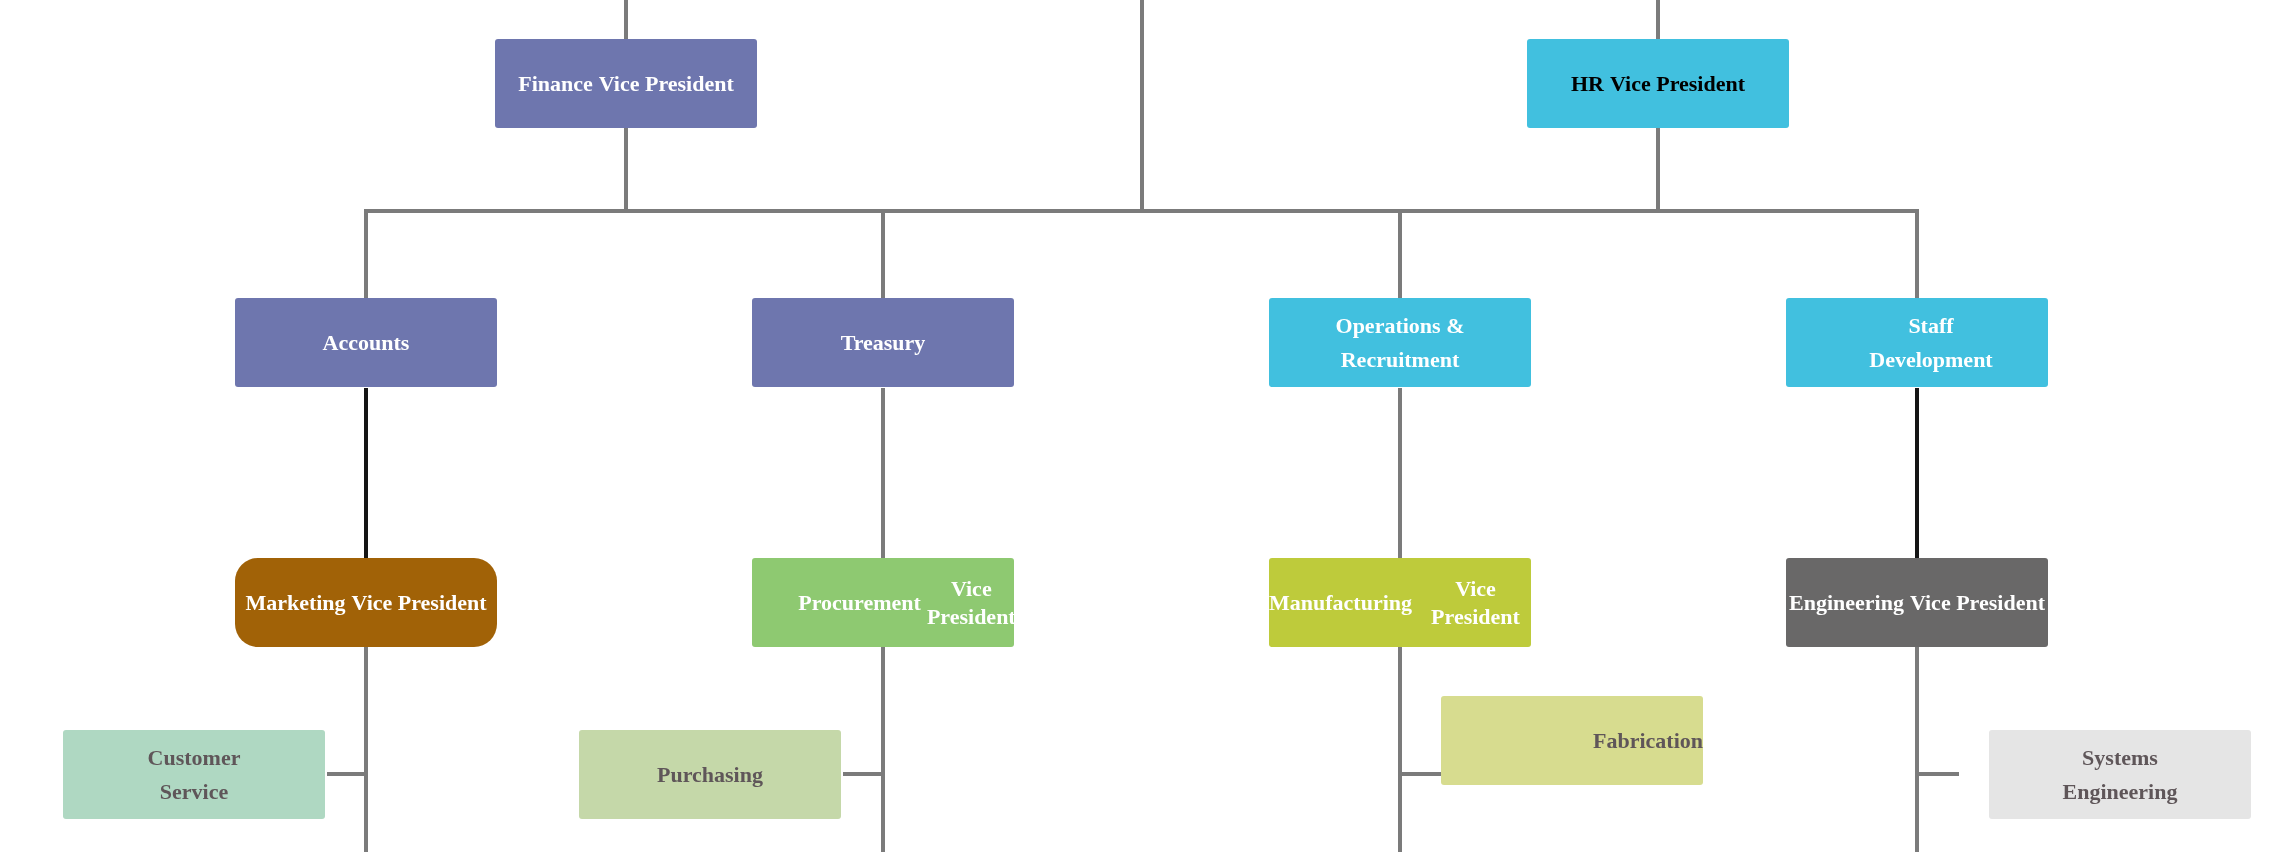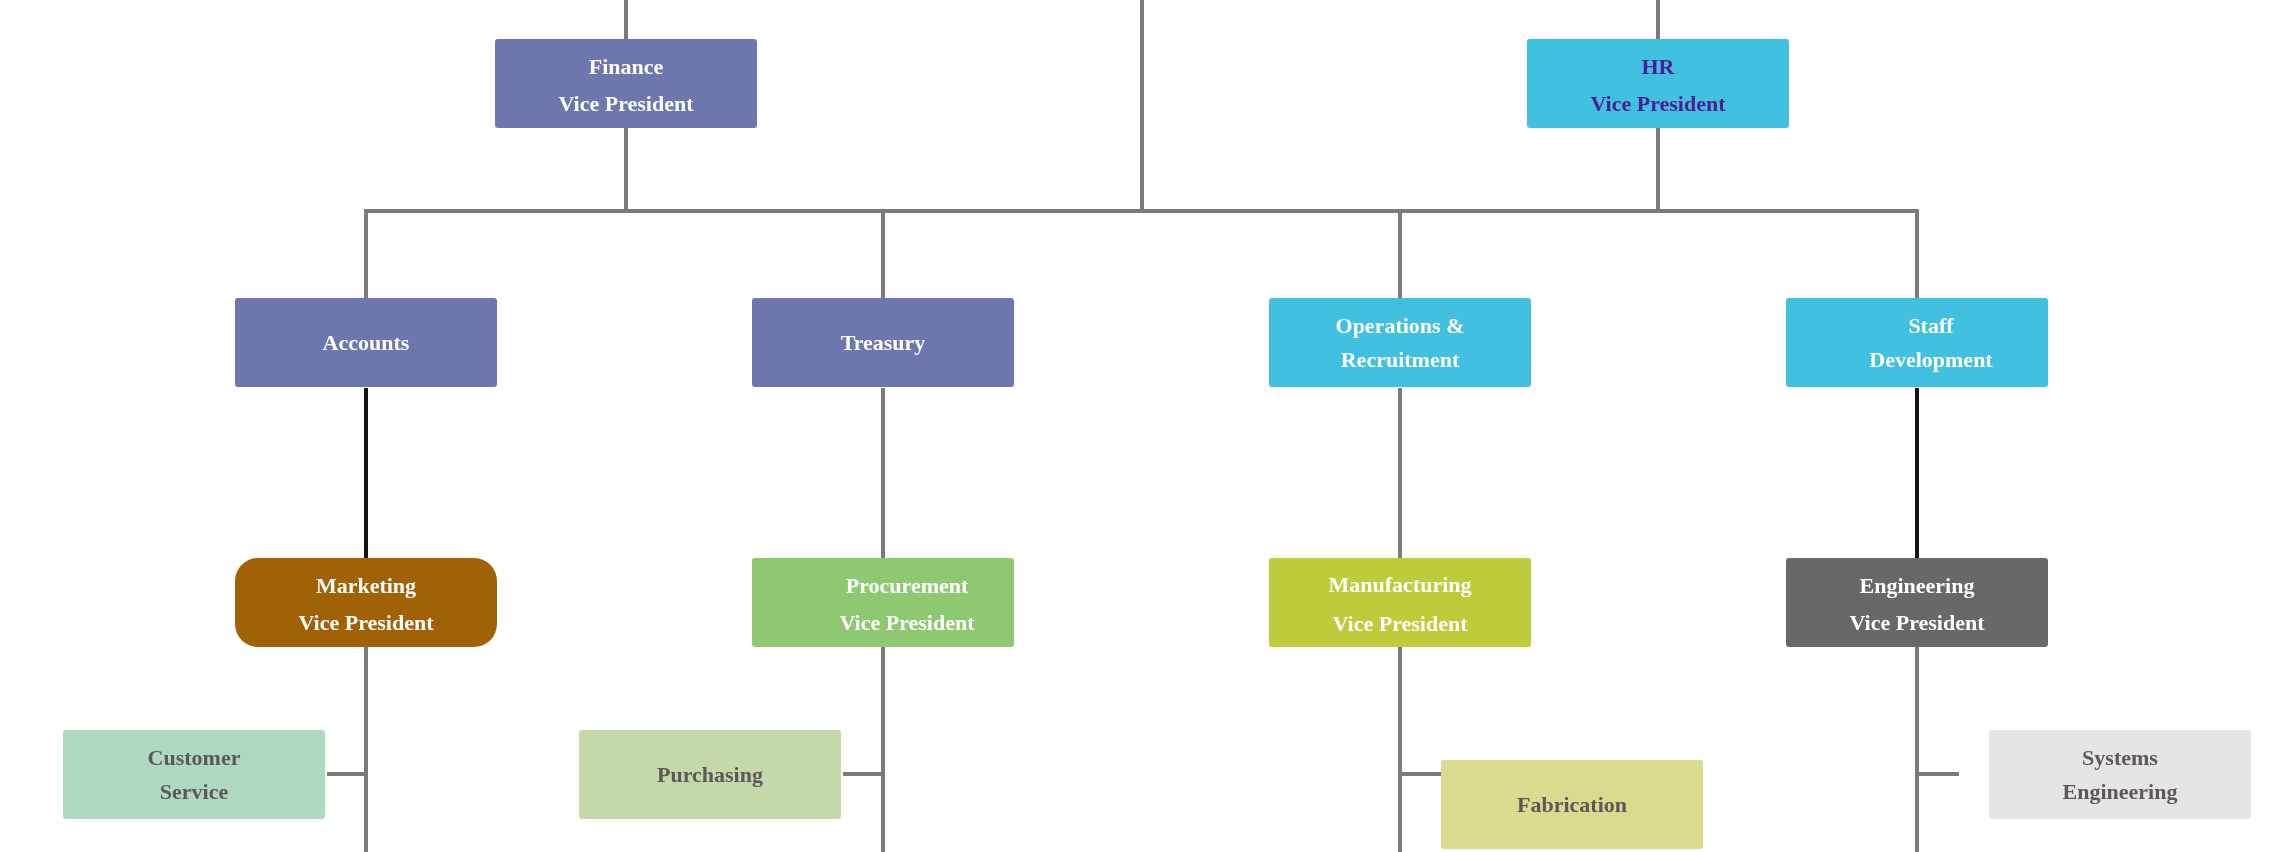--- a/index.html
+++ b/index.html
@@ -14,21 +14,21 @@
     background: #ffffff;
     overflow: hidden;
     font-family: "Liberation Serif", serif;
   }
   .node {
     position: absolute;
     width: 262px;
     height: 89px;
     border-radius: 3px;
     display: flex;
-    flex-direction: column;
+    flex-direction: row;
     align-items: center;
     justify-content: center;
     text-align: center;
     gap: 6px;
     box-sizing: border-box;
     cursor: default;
   }
   .node .title {
     font-weight: bold;
     font-size: 22px;
@@ -50,21 +50,21 @@
   #node-accounts             { left:  235px; top: 298px; }
   #node-treasury             { left:  752px; top: 298px; }
   #node-operations           { left: 1269px; top: 298px; }
   #node-staff-development    { left: 1786px; top: 298px; }
   #node-marketing            { left:  235px; top: 558px; }
   #node-procurement          { left:  752px; top: 558px; padding-left: 48px; }
   #node-manufacturing        { left: 1269px; top: 558px; }
   #node-engineering          { left: 1786px; top: 558px; }
   #node-customer-service     { left:   63px; top: 730px; }
   #node-purchasing           { left:  579px; top: 730px; }
-  #node-fabrication          { left: 1441px; top: 760px; }
+  #node-fabrication          { left: 1441px; top: 696px; justify-content: flex-end; }
   #node-systems-engineering  { left: 1959px; top: 730px; }
 </style>
 </head>
 <body>
 
 <div class="canvas">
 
   <div class="line v" style="left: 624px; top: 0px; height: 39px; background-color: rgb(123, 123, 123);"></div>
   <div class="line v" style="left: 1140px; top: 0px; height: 213px; background-color: rgb(123, 123, 123);"></div>
   <div class="line v" style="left: 1656px; top: 0px; height: 39px; background-color: rgb(123, 123, 123);"></div>
@@ -92,21 +92,21 @@
   <div class="line h" style="left: 327px; top: 772px; width: 39px; background-color: rgb(123, 123, 123);"></div>
   <div class="line h" style="left: 843px; top: 772px; width: 40px; background-color: rgb(123, 123, 123);"></div>
   <div class="line h" style="left: 1400px; top: 772px; width: 41px; background-color: rgb(123, 123, 123);"></div>
   <div class="line h" style="left: 1917px; top: 772px; width: 42px; background-color: rgb(123, 123, 123);"></div>
 
   <div class="node" id="node-finance" style="background-color: rgb(110, 118, 174); color: rgb(255, 255, 255);">
     <div class="title">Finance</div>
     <div class="subtitle">Vice President</div>
   </div>
 
-  <div class="node" id="node-hr" style="background-color: rgb(65, 192, 223); color: #4c1d95;">
+  <div class="node" id="node-hr" style="background-color: rgb(65, 192, 223); color: #000000;">
     <div class="title">HR</div>
     <div class="subtitle">Vice President</div>
   </div>
 
   <div class="node" id="node-accounts" style="background-color: rgb(110, 118, 174); color: rgb(255, 255, 255);">
     <div class="title">Accounts</div>
   </div>
 
   <div class="node" id="node-treasury" style="background-color: rgb(110, 118, 174); color: rgb(255, 255, 255);">
     <div class="title">Treasury</div>

